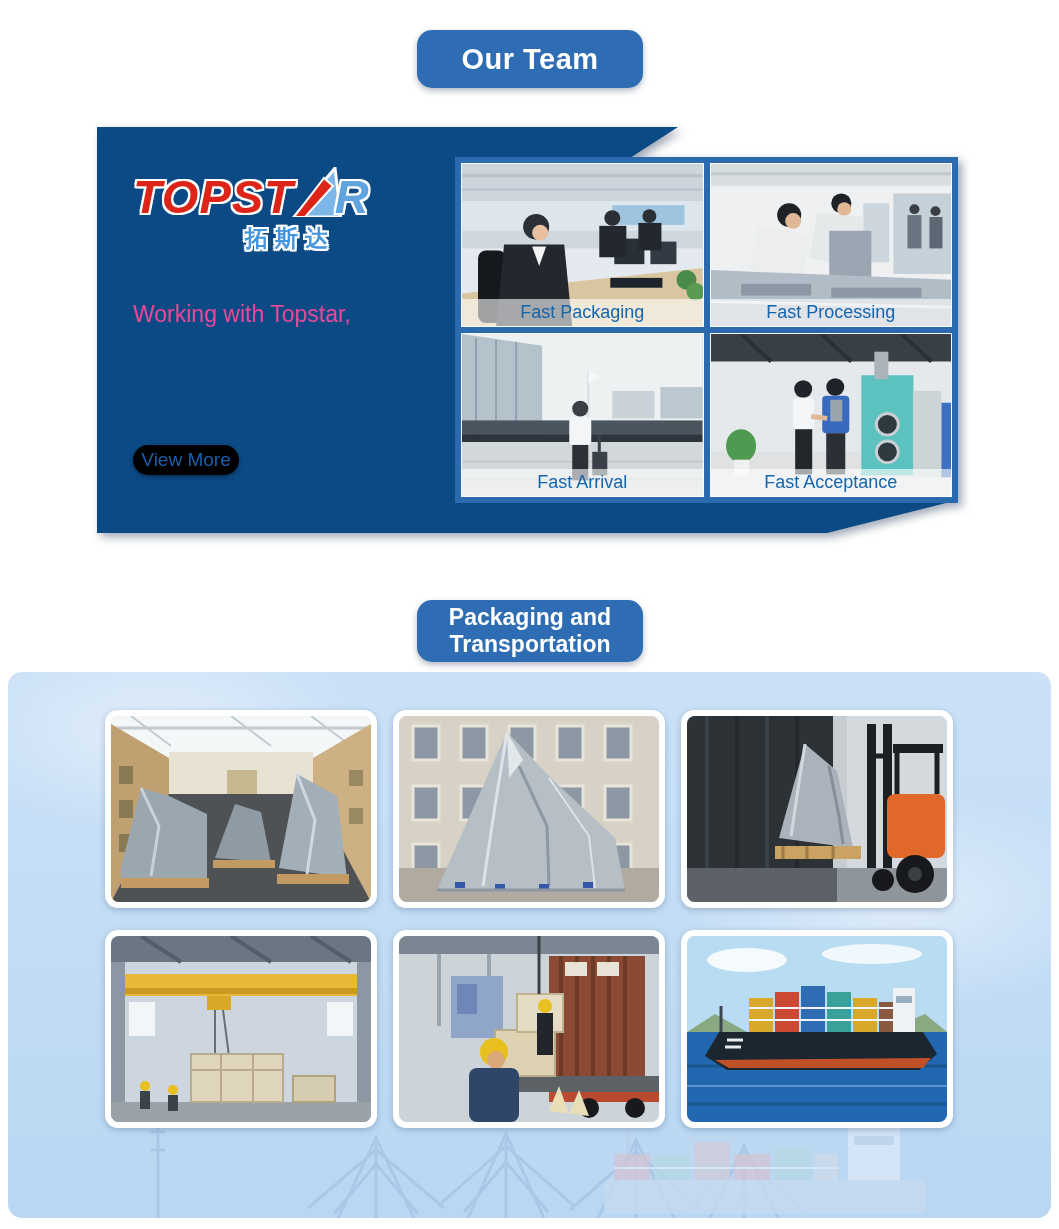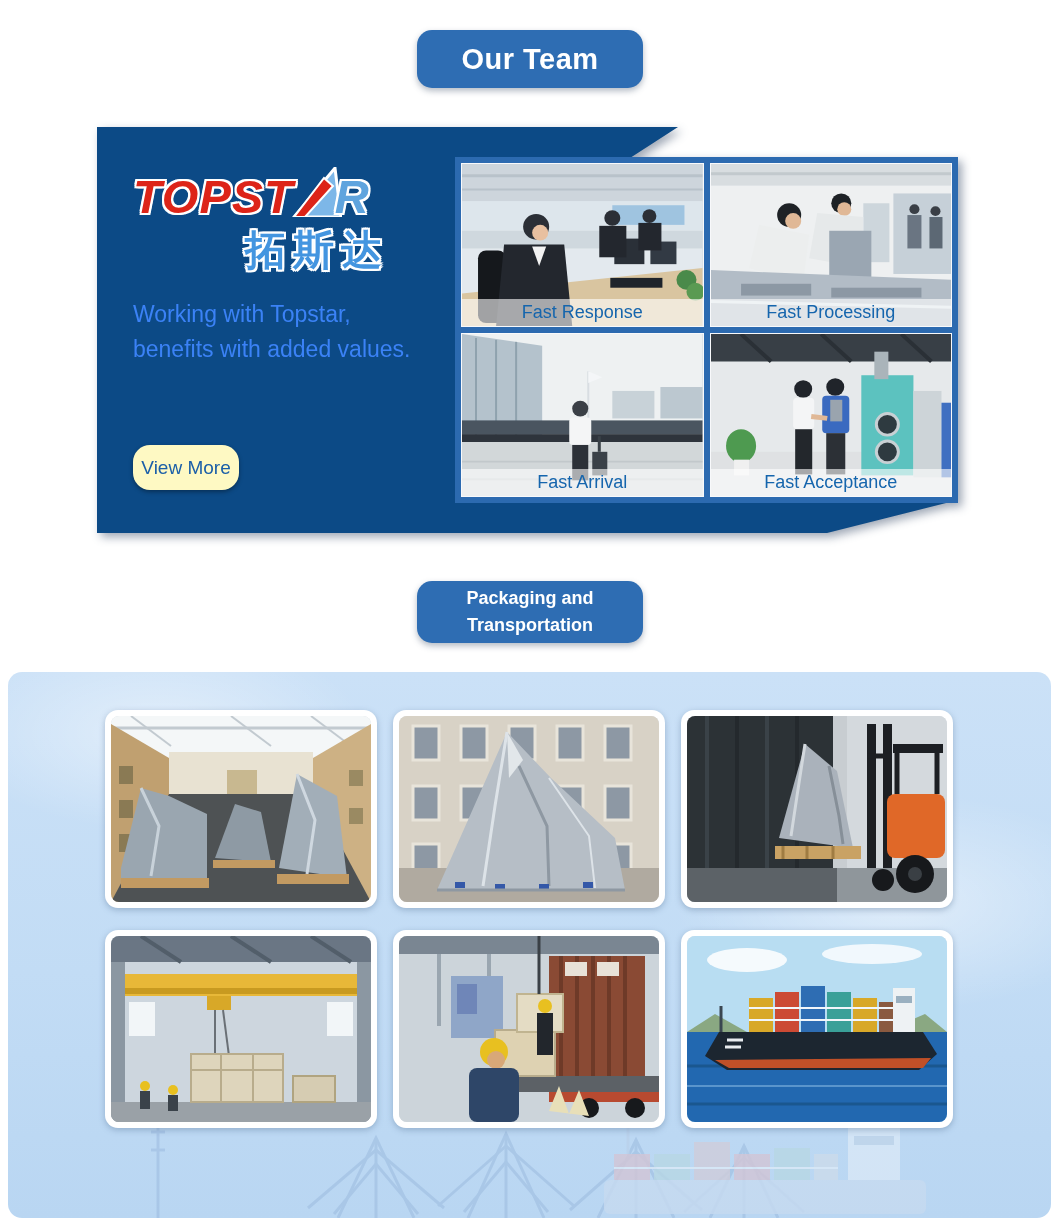--- a/index.html
+++ b/index.html
@@ -5,40 +5,40 @@
   html,body{margin:0;padding:0;background:#fff;}
   .page{position:relative;width:1059px;height:1229px;background:#fff;overflow:hidden;
         font-family:"Liberation Sans",sans-serif;}
 
   
   .pill-header{position:absolute;left:417px;width:226px;background:#2e6db3;color:#fff;
     border-radius:15px;text-align:right;font-weight:bold;
     box-shadow:0 3px 6px rgba(40,60,90,.35);display:flex;flex-direction:column;
     align-items:center;justify-content:center;}
   #our-team-header{top:30px;height:58px;font-size:29px;letter-spacing:.5px;}
-  #packaging-header{top:581px;height:62px;font-size:18px;line-height:27px;}
+  #packaging-header{top:600px;height:62px;font-size:23px;line-height:27px;}
 
   
   .banner-wrap{position:absolute;left:97px;top:127px;width:861px;height:406px;
     filter:drop-shadow(4px 4px 5px rgba(40,60,90,.45));}
   .banner-shape{position:absolute;inset:0;background:#0c4a86;
     clip-path:polygon(0 0,581px 0,533px 31px,861px 31px,861px 373px,730px 406px,0 406px);}
   .banner-content{position:absolute;inset:0;padding-left:45px;}
 
   .logo-row{position:absolute;left:36px;top:40px;white-space:nowrap;
     font-style:italic;font-weight:bold;font-size:47px;letter-spacing:1px;}
   .logo-red{color:#dd2418;text-shadow:-2px -2px 0 #fff,2px -2px 0 #fff,-2px 2px 0 #fff,2px 2px 0 #fff,0 2px 0 #fff,2px 0 0 #fff,0 -2px 0 #fff,-2px 0 0 #fff;}
   .logo-blue{color:#5fa4de;text-shadow:-2px -2px 0 #fff,2px -2px 0 #fff,-2px 2px 0 #fff,2px 2px 0 #fff,0 2px 0 #fff,2px 0 0 #fff,0 -2px 0 #fff,-2px 0 0 #fff;}
   .logo-sail{display:inline-block;width:52px;height:50px;vertical-align:-4px;margin:0 -7px 0 -4px;}
-  .logo-cn{position:absolute;left:148px;top:96px;font-weight:bold;font-size:41px;
+  .logo-cn{position:absolute;left:148px;top:96px;font-weight:bold;font-size:23px;
     letter-spacing:7px;color:#4395e0;
     text-shadow:-2px -2px 0 #fff,2px -2px 0 #fff,-2px 2px 0 #fff,2px 2px 0 #fff,0 2px 0 #fff,2px 0 0 #fff,0 -2px 0 #fff,-2px 0 0 #fff;}
 
-  .intro{position:absolute;left:36px;top:170px;color:#3b82f6;font-size:23px;line-height:35px;}
-  .view-more{position:absolute;left:36px;top:318px;width:106px;height:45px;background:#fef9c3;
+  .intro{position:absolute;left:36px;top:170px;color:#ec4899;font-size:23px;line-height:35px;}
+  .view-more{position:absolute;left:36px;top:318px;width:106px;height:30px;background:#000000;
     border:none;border-radius:17px;color:#1b5fa8;font-size:19px;font-family:inherit;
     box-shadow:0 2px 4px rgba(0,0,0,.35);cursor:pointer;}
 
   .team-grid{position:absolute;left:358px;top:30px;width:503px;height:346px;
     background:#2c6ab0;padding:6px;box-sizing:border-box;display:grid;
     grid-template-columns:1fr 1fr;grid-template-rows:1fr 1fr;gap:6px;}
   .team-cell{position:relative;overflow:hidden;border:1px solid rgba(255,255,255,.85);
     background:#cfd8e0;}
   .team-cell svg{position:absolute;inset:0;width:100%;height:100%;}
   .photo-caption{position:absolute;left:0;right:0;bottom:0;height:27px;line-height:27px;
@@ -75,21 +75,20 @@
       <div class="logo-row">
         <span class="logo-red">TOPST</span><svg class="logo-sail" viewBox="0 0 52 50">
           <polygon points="4,50 45,1 51,50" fill="#7db7e8" stroke="#fff" stroke-width="3"></polygon>
           <polygon points="4,50 34,11 43,19 15,50" fill="#dd2418" stroke="#fff" stroke-width="2"></polygon>
         </svg><span class="logo-blue">R</span>
       </div>
       <div class="logo-cn">拓斯达</div>
 
       <div class="intro">
         <div>Working with Topstar,</div>
-        <div>benefits with added values.</div>
       </div>
 
       <button class="view-more">View More</button>
 
       <div class="team-grid">
 
         <div class="team-cell" aria-label="Customer service team working at office desks">
           <svg viewBox="0 0 240 165" preserveAspectRatio="none">
             <rect width="240" height="165" fill="#e3e9ee"></rect>
             <rect width="240" height="38" fill="#cdd5dc"></rect>
@@ -107,21 +106,21 @@
             <rect x="137" y="63" width="27" height="32" fill="#23272e"></rect>
             <circle cx="187" cy="53" r="7" fill="#2b2f36"></circle>
             <rect x="176" y="60" width="23" height="28" fill="#23272e"></rect>
             <circle cx="74" cy="64" r="13" fill="#2b2f36"></circle>
             <circle cx="78" cy="70" r="8" fill="#e8c0a0"></circle>
             <polygon points="42,82 102,82 110,165 34,165" fill="#23272e"></polygon>
             <polygon points="70,84 84,84 77,104" fill="#f2f2f2"></polygon>
             <circle cx="224" cy="118" r="10" fill="#4a8a4a"></circle>
             <circle cx="233" cy="130" r="9" fill="#5a9a52"></circle>
           </svg>
-          <div class="photo-caption">Fast Response</div>
+          <div class="photo-caption">Fast Packaging</div>
         </div>
 
         <div class="team-cell" aria-label="Technicians assembling machinery in workshop">
           <svg viewBox="0 0 240 165" preserveAspectRatio="none">
             <rect width="240" height="165" fill="#eef0f1"></rect>
             <rect width="240" height="22" fill="#d8dde0"></rect>
             <line x1="0" y1="10" x2="240" y2="10" stroke="#c2c9cd" stroke-width="3"></line>
             <rect x="182" y="30" width="58" height="82" fill="#c6d0d8"></rect>
             <rect x="152" y="40" width="26" height="60" fill="#cdd6dc"></rect>
             <rect x="196" y="52" width="14" height="34" fill="#6a7582"></rect>

